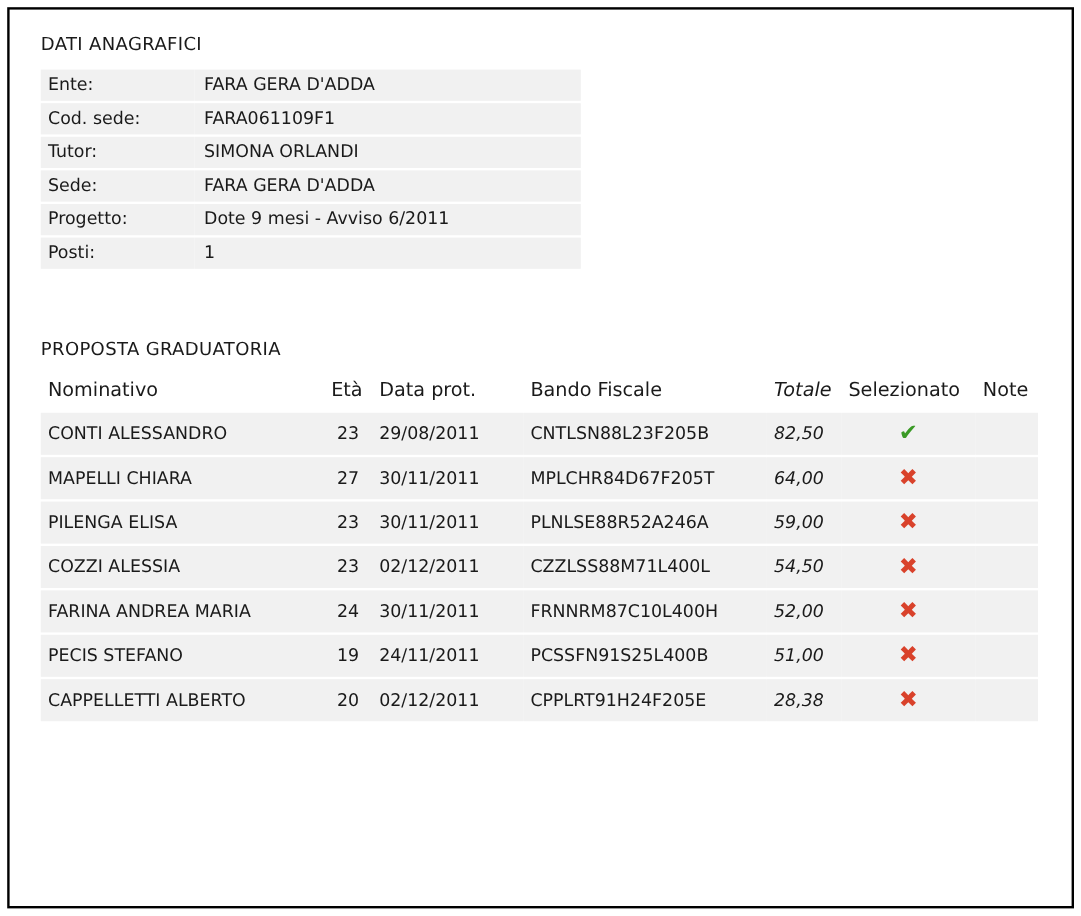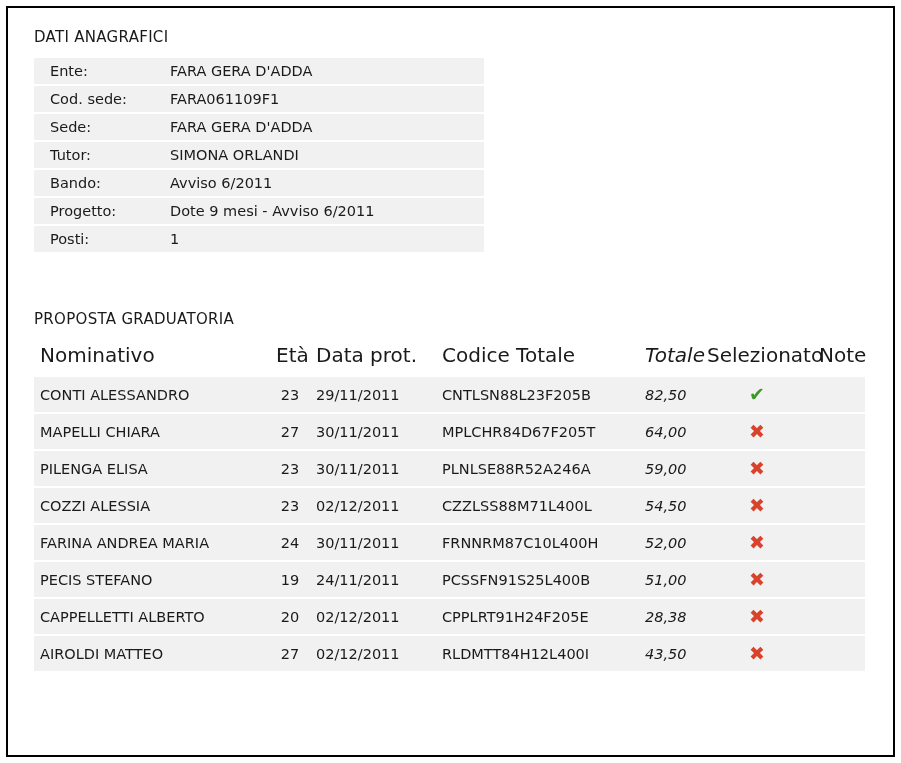--- a/index.html
+++ b/index.html
@@ -45,39 +45,39 @@
   table.anag {
     border-collapse: separate;
     border-spacing: 0 2px;
     width: 450px;
     table-layout: fixed;
   }
   table.anag td {
     background: #f1f1f1;
     font-size: 14.5px;
     color: #1a1a1a;
-    padding: 5px 0 5px 16px;
+    padding: 5px 0 5px 6px;
     height: 23px;
     vertical-align: middle;
     white-space: nowrap;
   }
   table.anag td.lbl { width: 128px; }
   table.anag td.val { padding-left: 8px; margin-left: 44px; }
 
   .gap { height: 56px; }
 
   
   table.grad {
     border-collapse: separate;
     border-spacing: 0 2px;
     width: 831px;
     table-layout: fixed;
   }
   table.grad th {
-    font-size: 20px;
+    font-size: 16px;
     font-weight: normal;
     color: #1a1a1a;
     text-align: left;
     padding: 3px 6px 8px 6px;
     background: #ffffff;
     white-space: nowrap;
   }
   table.grad td {
     background: #f1f1f1;
     font-size: 14.5px;
@@ -127,30 +127,26 @@
         <tbody>
           <tr>
             <td class="lbl">Ente:</td>
             <td class="val">FARA GERA D'ADDA</td>
           </tr>
           <tr>
             <td class="lbl">Cod. sede:</td>
             <td class="val">FARA061109F1</td>
           </tr>
           <tr>
+            <td class="lbl">Tutor:</td>
+            <td class="val">SIMONA ORLANDI</td>
+          </tr>
+          <tr>
             <td class="lbl">Sede:</td>
             <td class="val">FARA GERA D'ADDA</td>
-          </tr>
-          <tr>
-            <td class="lbl">Tutor:</td>
-            <td class="val">SIMONA ORLANDI</td>
-          </tr>
-          <tr>
-            <td class="lbl">Bando:</td>
-            <td class="val">Avviso 6/2011</td>
           </tr>
           <tr>
             <td class="lbl">Progetto:</td>
             <td class="val">Dote 9 mesi - Avviso 6/2011</td>
           </tr>
           <tr>
             <td class="lbl">Posti:</td>
             <td class="val">1</td>
           </tr>
         </tbody>
@@ -159,31 +155,31 @@
       <div class="gap"></div>
 
       <div class="section-title">PROPOSTA GRADUATORIA</div>
 
       <table class="grad">
         <thead>
           <tr>
             <th class="c-nome">Nominativo</th>
             <th class="c-eta">Età</th>
             <th class="c-data">Data prot.</th>
-            <th class="c-cf">Codice Totale</th>
+            <th class="c-cf">Bando Fiscale</th>
             <th class="c-tot">Totale</th>
             <th class="c-sel">Selezionato</th>
             <th class="c-note">Note</th>
           </tr>
         </thead>
         <tbody>
           <tr>
             <td class="c-nome">CONTI ALESSANDRO</td>
             <td class="c-eta">23</td>
-            <td class="c-data">29/11/2011</td>
+            <td class="c-data">29/08/2011</td>
             <td class="c-cf">CNTLSN88L23F205B</td>
             <td class="c-tot">82,50</td>
             <td class="c-sel sel-cell"><span class="mark yes">✔</span></td>
             <td class="c-note note-cell"></td>
           </tr>
           <tr>
             <td class="c-nome">MAPELLI CHIARA</td>
             <td class="c-eta">27</td>
             <td class="c-data">30/11/2011</td>
             <td class="c-cf">MPLCHR84D67F205T</td>
@@ -229,27 +225,18 @@
           </tr>
           <tr>
             <td class="c-nome">CAPPELLETTI ALBERTO</td>
             <td class="c-eta">20</td>
             <td class="c-data">02/12/2011</td>
             <td class="c-cf">CPPLRT91H24F205E</td>
             <td class="c-tot">28,38</td>
             <td class="c-sel sel-cell"><span class="mark no">✖</span></td>
             <td class="c-note note-cell"></td>
           </tr>
-          <tr>
-            <td class="c-nome">AIROLDI MATTEO</td>
-            <td class="c-eta">27</td>
-            <td class="c-data">02/12/2011</td>
-            <td class="c-cf">RLDMTT84H12L400I</td>
-            <td class="c-tot">43,50</td>
-            <td class="c-sel sel-cell"><span class="mark no">✖</span></td>
-            <td class="c-note note-cell"></td>
-          </tr>
         </tbody>
       </table>
 
     </div>
   </div>
 </div>
 
 </body></html>

